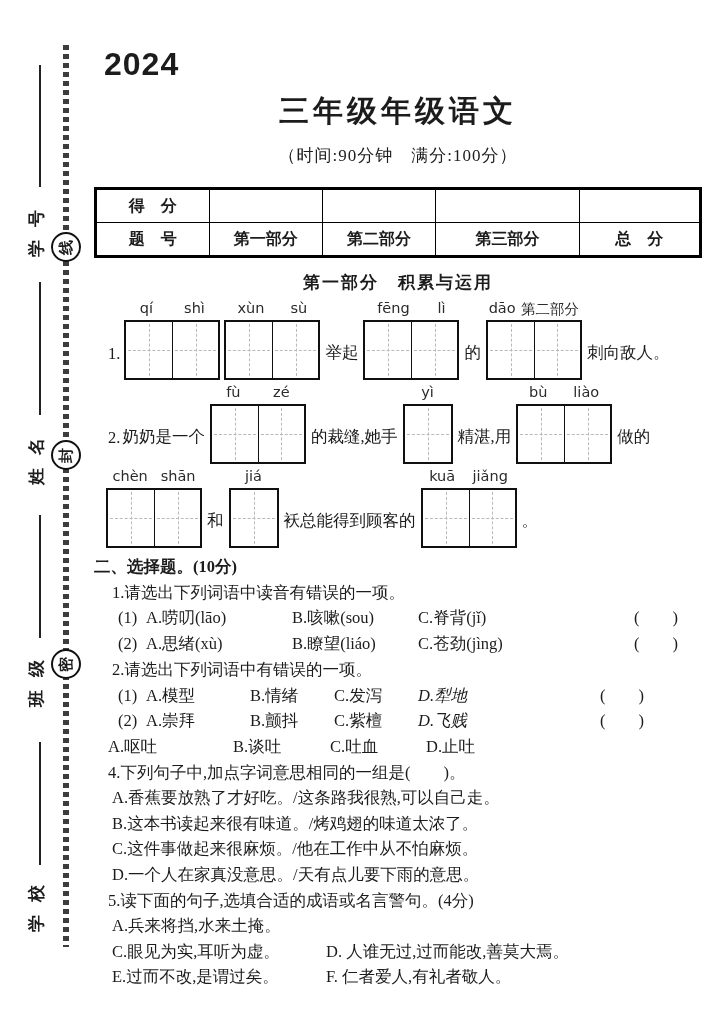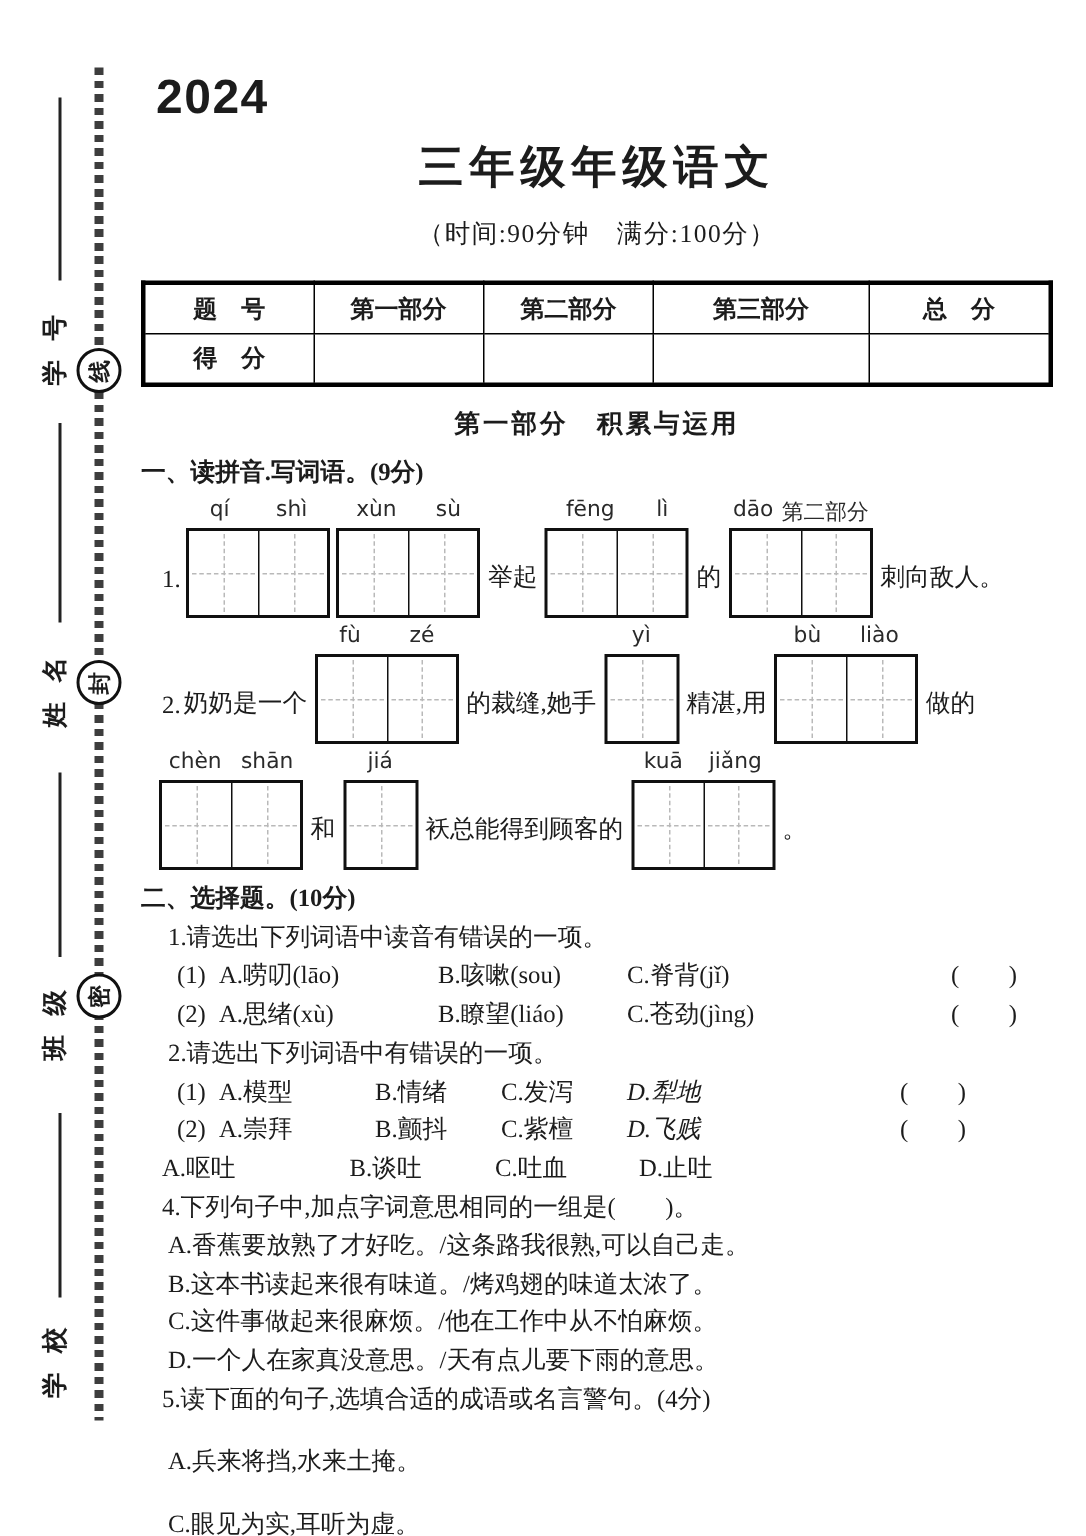--- a/index.html
+++ b/index.html
@@ -60,21 +60,21 @@
   .stem { margin-top:3px; padding-left:18px; font-size:16.5px; line-height:1.42; }
   .opt-row { display:flex; align-items:baseline; padding-left:24px; margin-top:2px; font-size:16.5px; line-height:1.42; }
   .opt-row .lab { width:28px; }
   .q1 .oa { width:146px; } .q1 .ob { width:126px; } .q1 .oc { width:132px; }
   .q2 .oa { width:104px; } .q2 .ob { width:84px; } .q2 .oc { width:84px; } .q2 .od { width:82px;font-style:italic; }
   .q1 .blank { margin-left:auto; margin-right:24px; }
   .q2 .blank { margin-left:auto; margin-right:58px; }
   .q3opts { display:flex; padding-left:14px; margin-top:2px; font-size:16.5px; line-height:1.42; }
   .q3opts .o1 { width:125px; } .q3opts .o2 { width:97px; } .q3opts .o3 { width:96px; }
   .q4opt { padding-left:18px; margin-top:2px; font-size:16.5px; line-height:1.42; }
-  .q5row { display:flex; padding-left:18px; margin-top:18px; font-size:16.5px; line-height:1.42;flex-direction:column; }
+  .q5row { display:flex; padding-left:18px; margin-top:2px; font-size:16.5px; line-height:1.42; }
   .q5row .left { width:214px; }
 </style>
 </head>
 <body>
 
 <div class="sidebar">
   <div class="dotted-line"></div>
 
   <div class="info-line" style="top:65px;height:122px;"></div>
   <div class="v-label" style="top:217px;">学号</div>
@@ -108,39 +108,38 @@
   <table class="score-table">
     <colgroup>
         <col style="width:114px">
         <col style="width:114px">
         <col style="width:114px">
         <col style="width:144px">
         <col style="width:122px">
       </colgroup>
     <tbody>
         <tr>
+      <td>得　分</td>
+      <td></td>
+      <td></td>
+      <td></td>
+      <td></td>
+    </tr>
+    <tr>
       <td>题　号</td>
       <td>第一部分</td>
       <td>第二部分</td>
       <td>第三部分</td>
       <td>总　分</td>
     </tr>
-    <tr>
-      <td>得　分</td>
-      <td></td>
-      <td></td>
-      <td></td>
-      <td></td>
-    </tr>
   </tbody>
     </table>
 
   <div class="part-heading">第一部分　积累与运用</div>
 
-  <div class="sec-title">一、读拼音.写词语。(9分)</div>
 
   <div class="fill-line" style="margin-top:6px;">
     <span class="fill-num">1.</span>
     <div class="box-group">
       <div class="py-row">
         <span>qí</span>
         <span>shì</span>
       </div>
       <div class="tian-box">
           <div class="cell"></div>

